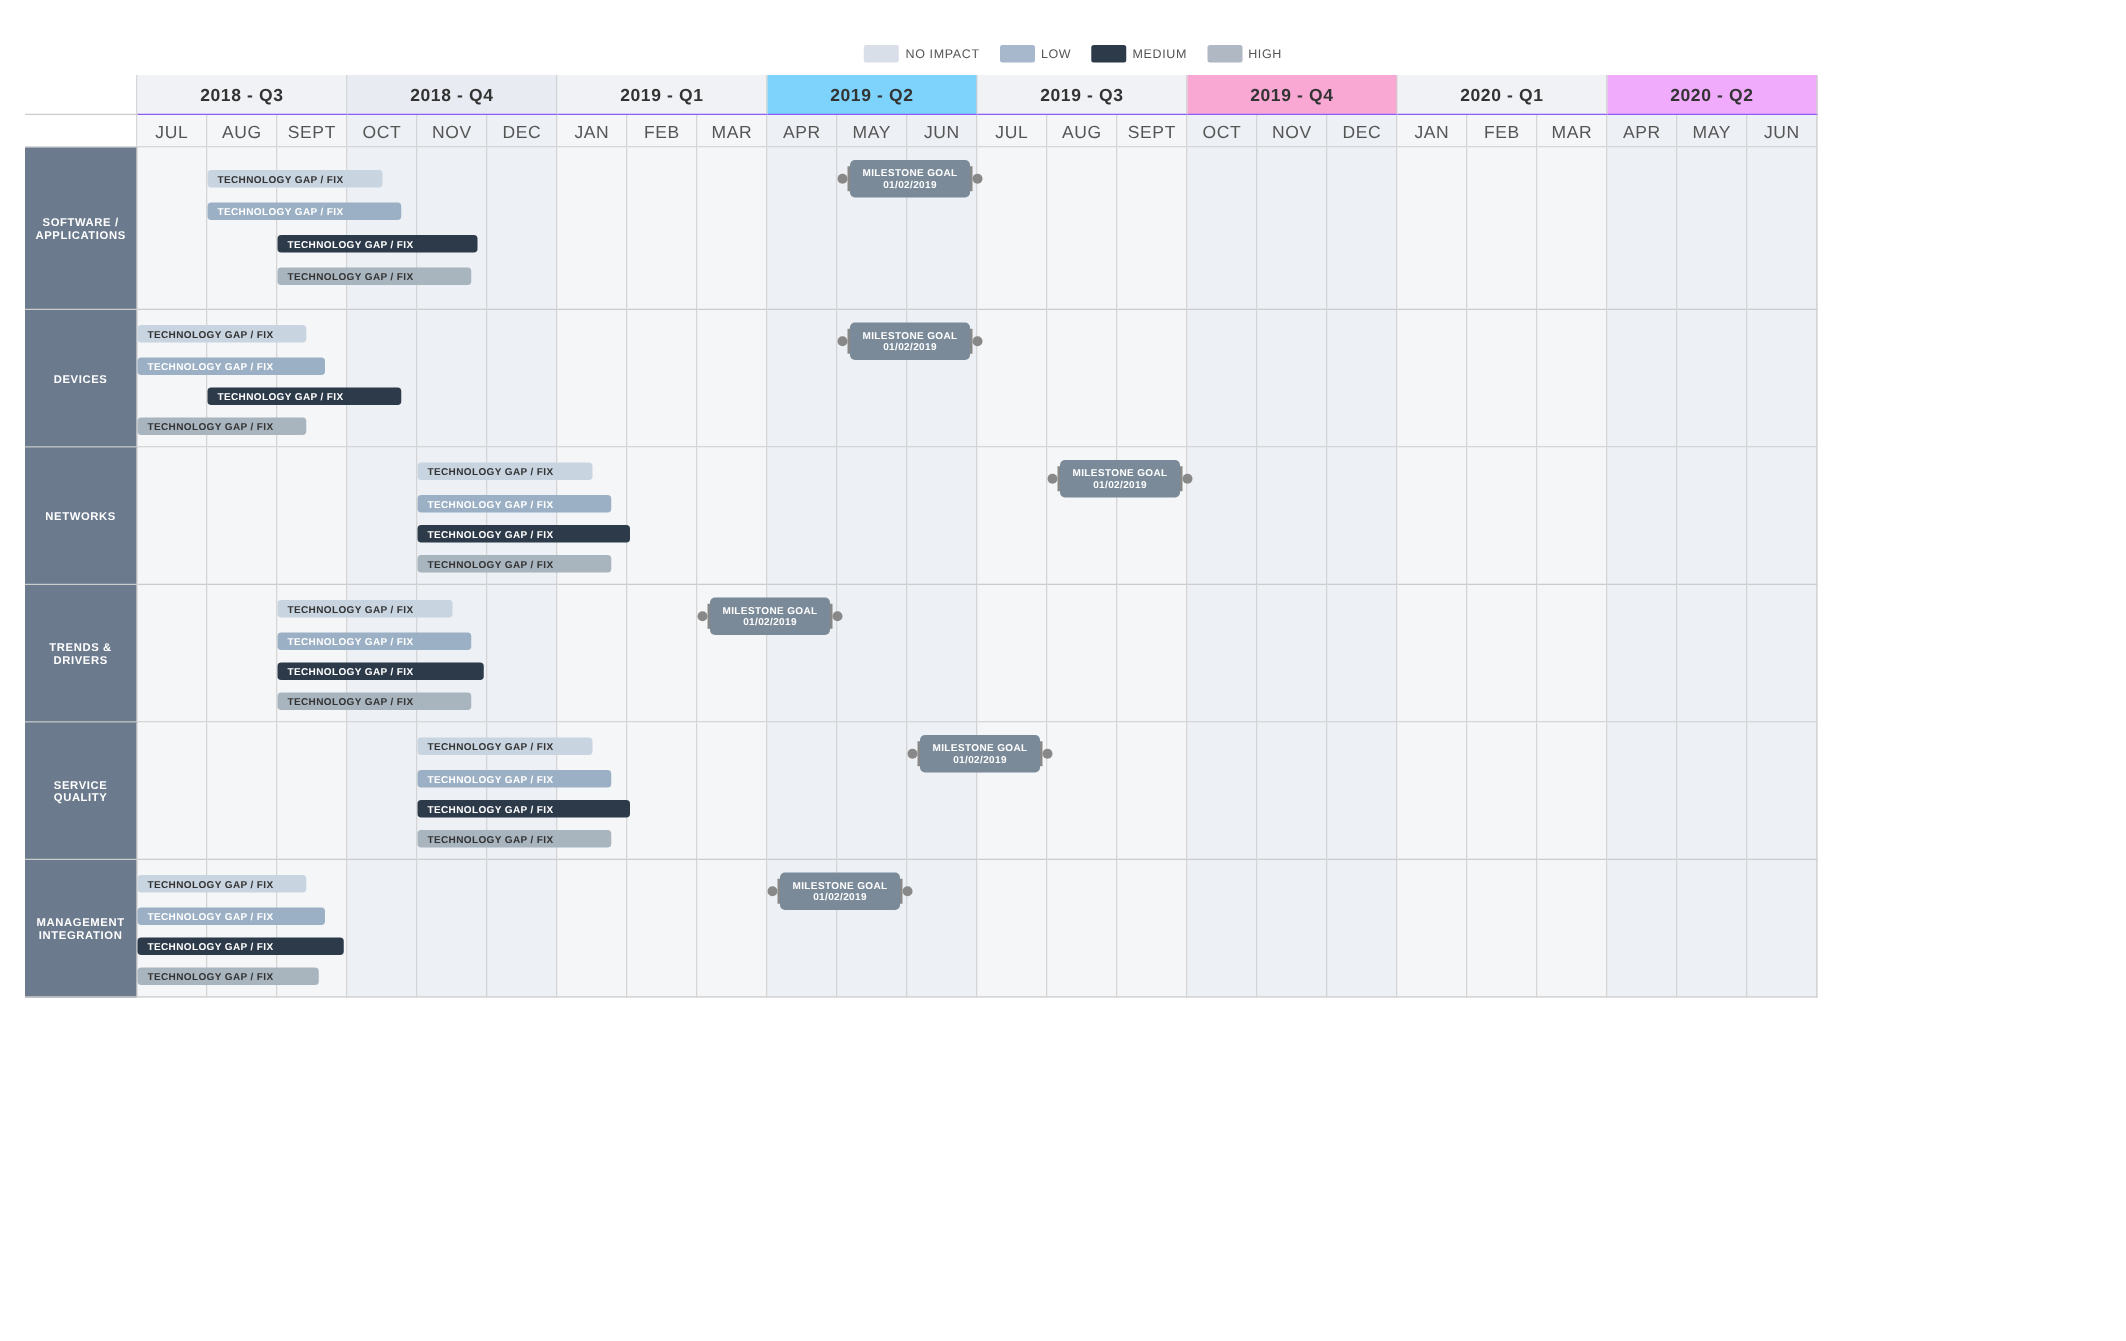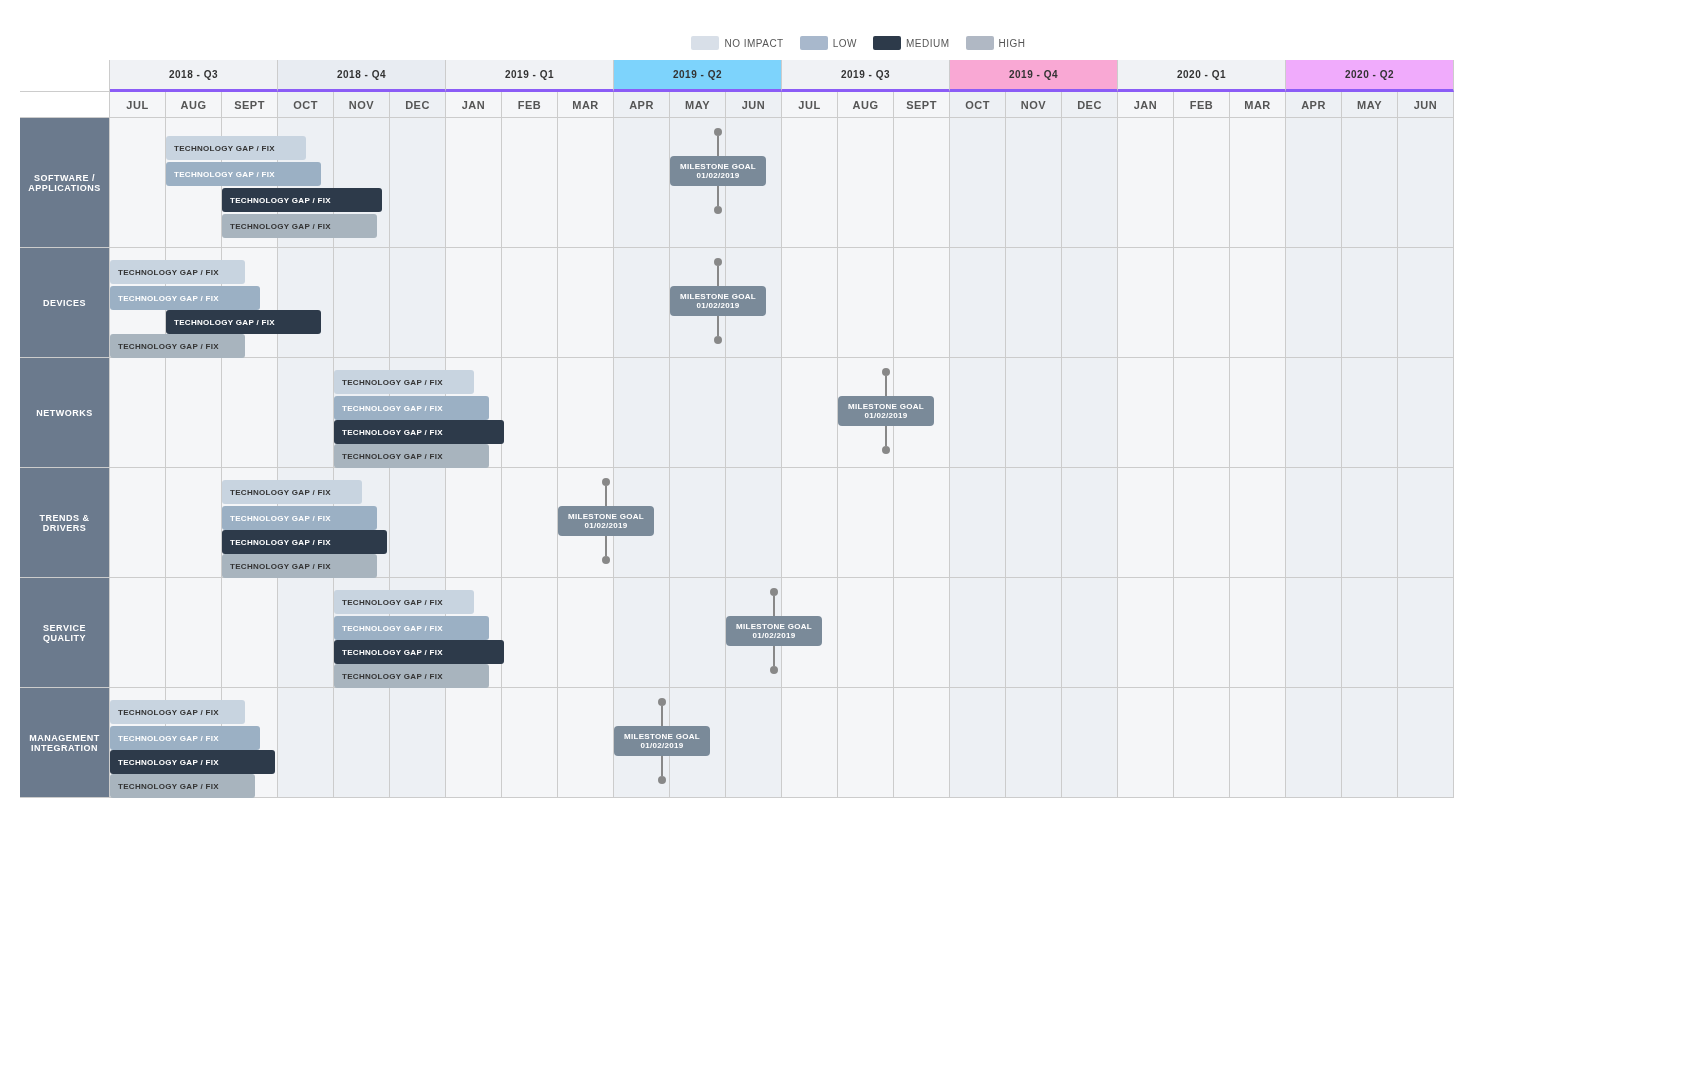--- a/index.html
+++ b/index.html
@@ -13,22 +13,22 @@
     .legend-box { width: 28px; height: 14px; border-radius: 2px; }
     .legend-no-impact { background: #d8dfe8; }
     .legend-low { background: #a8b8cc; }
     .legend-medium { background: #2d3a4a; }
     .legend-high { background: #b0b8c4; }
 
     
     .grid-header-top { display: flex; }
     .grid-header-months { display: flex; }
     .corner-cell { width: 90px; min-width: 90px; background: #fff; border-right: 1px solid #ccc; border-bottom: 1px solid #ccc; }
-    .quarter-cell { display: flex; align-items: center; justify-content: center; font-size: 10px; font-weight: bold; letter-spacing: 0.5px; color: #333; border-right: 1px solid #ccc; border-bottom: 3px solid #8b5cf6; height: 32px; }
-    .month-cell { display: flex; align-items: center; justify-content: center; font-size: 11px; font-weight: bold; letter-spacing: 0.5px; color: #555; border-right: 1px solid #ccc; border-bottom: 1px solid #ccc; height: 26px; width: 56px; min-width: 56px; }
+    .quarter-cell { display: flex; align-items: center; justify-content: center; font-size: 14px; font-weight: bold; letter-spacing: 0.5px; color: #333; border-right: 1px solid #ccc; border-bottom: 1px solid #8b5cf6; height: 32px; }
+    .month-cell { display: flex; align-items: center; justify-content: center; font-size: 14px; font-weight: normal; letter-spacing: 0.5px; color: #555; border-right: 1px solid #ccc; border-bottom: 1px solid #ccc; height: 26px; width: 56px; min-width: 56px; }
 
     
     .q-2018q3 { background: #f0f2f5; width: 168px; }
     .q-2018q4 { background: #e8ecf2; width: 168px; }
     .q-2019q1 { background: #f0f2f5; width: 168px; }
     .q-2019q2 { background: #7dd3fc; width: 168px; }
     .q-2019q3 { background: #f0f2f5; width: 168px; }
     .q-2019q4 { background: #f9a8d4; width: 168px; }
     .q-2020q1 { background: #f0f2f5; width: 168px; }
     .q-2020q2 { background: #f0abfc; width: 168px; }
@@ -56,41 +56,41 @@
     .cell-q6 { background: #edf0f4; }
     .cell-q7 { background: #f5f6f8; }
     .cell-q8 { background: #edf0f4; }
 
     
     .bars-container { position: absolute; top: 0; left: 0; width: 100%; height: 100%; pointer-events: none; }
 
     
     .tg-bar {
       position: absolute;
-      height: 24px;
+      height: 14px;
       border-radius: 3px;
       display: flex;
       align-items: center;
       padding: 0 8px;
       font-size: 8px;
       font-weight: bold;
       letter-spacing: 0.3px;
       white-space: nowrap;
       overflow: hidden;
     }
     .tg-noimpact { background: #c8d4e0; color: #333; }
     .tg-low { background: #9bb0c4; color: #fff; }
     .tg-medium { background: #2d3a4a; color: #fff; }
     .tg-high { background: #a8b4be; color: #333; }
 
     
     .milestone-container {
       position: absolute;
       display: flex;
-      flex-direction: column;
+      flex-direction: row;
       align-items: center;
       justify-content: space-between;
     }
     .milestone-line { width: 2px; background: #888; }
     .milestone-dot { width: 8px; height: 8px; border-radius: 50%; background: #888; }
     .milestone-label {
       background: #7a8a99;
       color: #fff;
       font-size: 8px;
       font-weight: bold;

